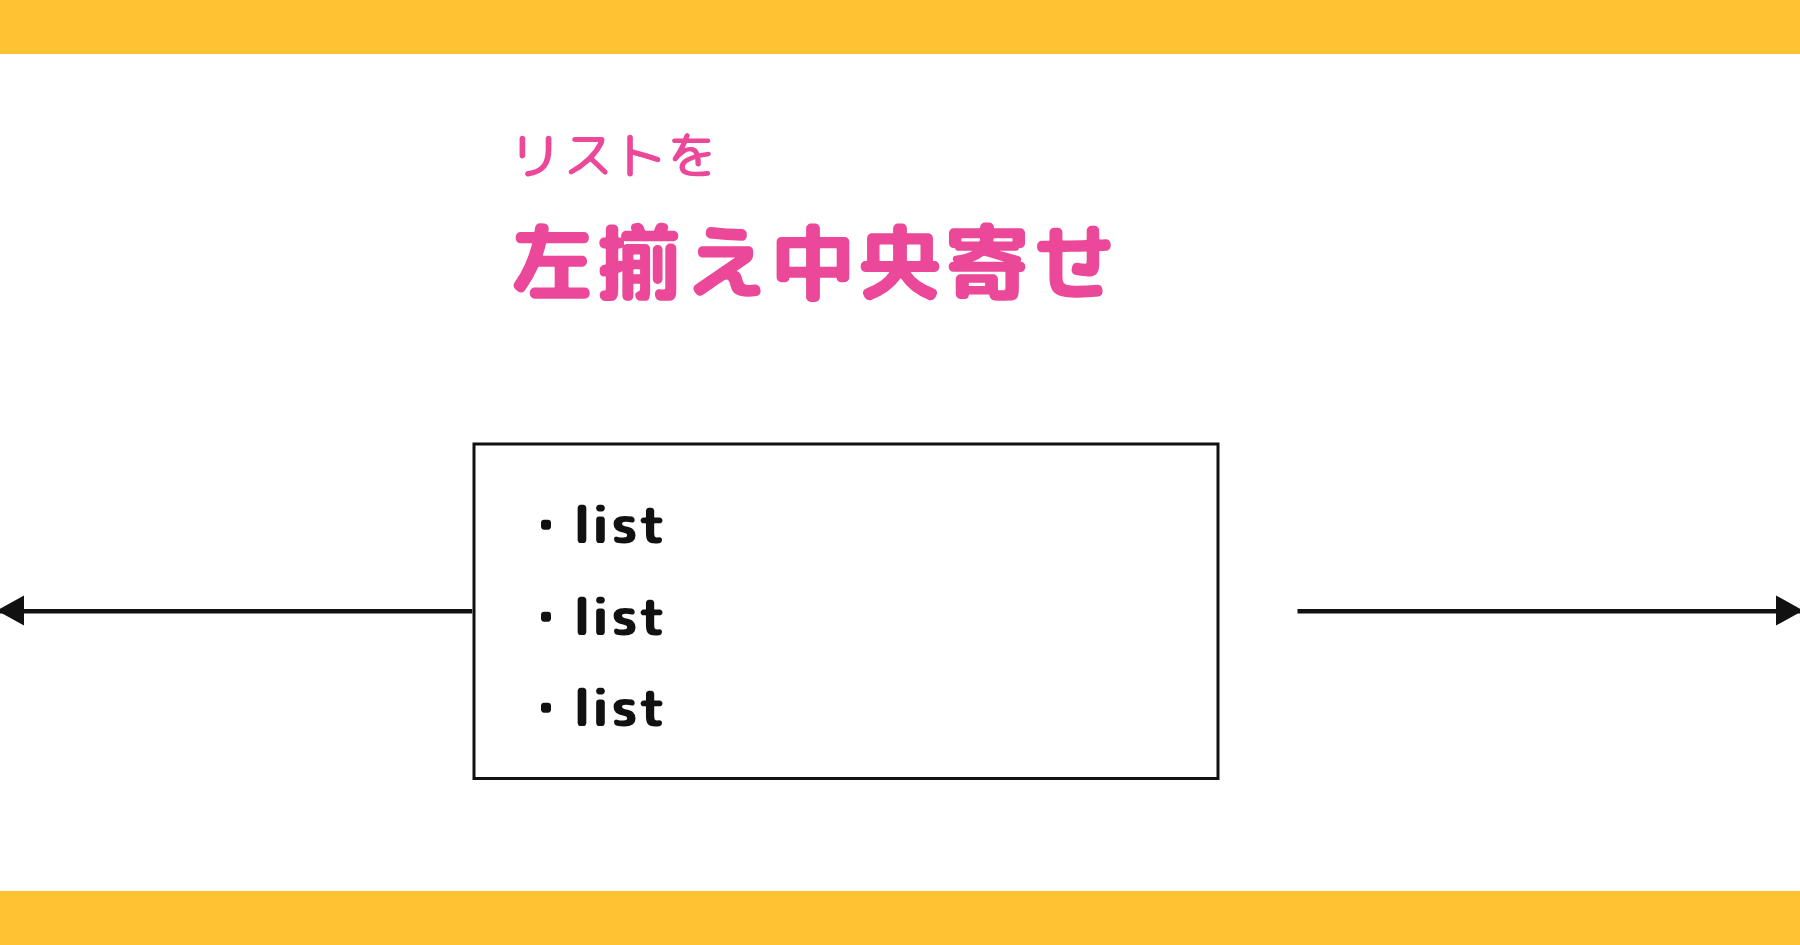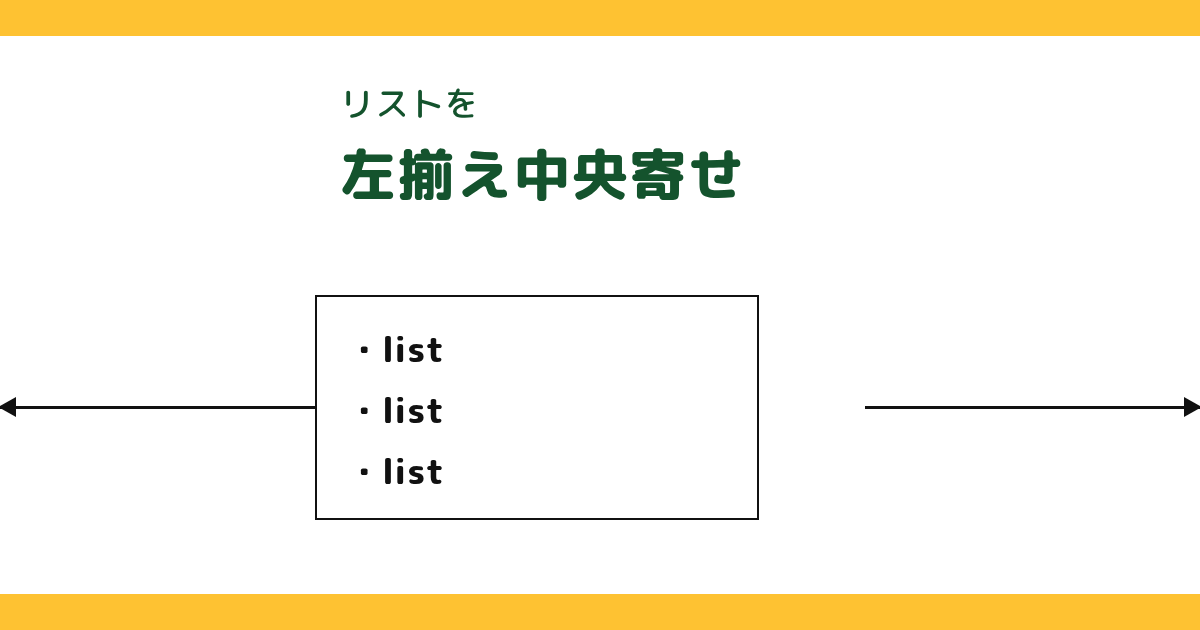--- a/index.html
+++ b/index.html
@@ -28,21 +28,21 @@
       bottom: 0;
       left: 0;
       right: 0;
       height: 36px;
       background: #fec232;
     }
     .heading {
       position: absolute;
       left: 340px;
       top: 78px;
-      color: #14532d;
+      color: #ec4899;
     }
     .heading .line1 {
       font-size: 34px;
       font-weight: 500;
       margin-bottom: 4px;
       letter-spacing: 1px;
     }
     .heading .line2 {
       font-size: 56px;
       font-weight: 800;
@@ -51,21 +51,21 @@
     }
     .heading .line3 {
       font-size: 34px;
       font-weight: 500;
       letter-spacing: 1px;
     }
     .box {
       position: absolute;
       left: 315px;
       top: 295px;
-      width: 444px;
+      width: 498px;
       height: 225px;
       border: 2.5px solid #111;
       background: #fff;
       padding: 22px 30px;
     }
     .list-item {
       font-size: 34px;
       font-weight: 800;
       color: #111;
       line-height: 1.8;

